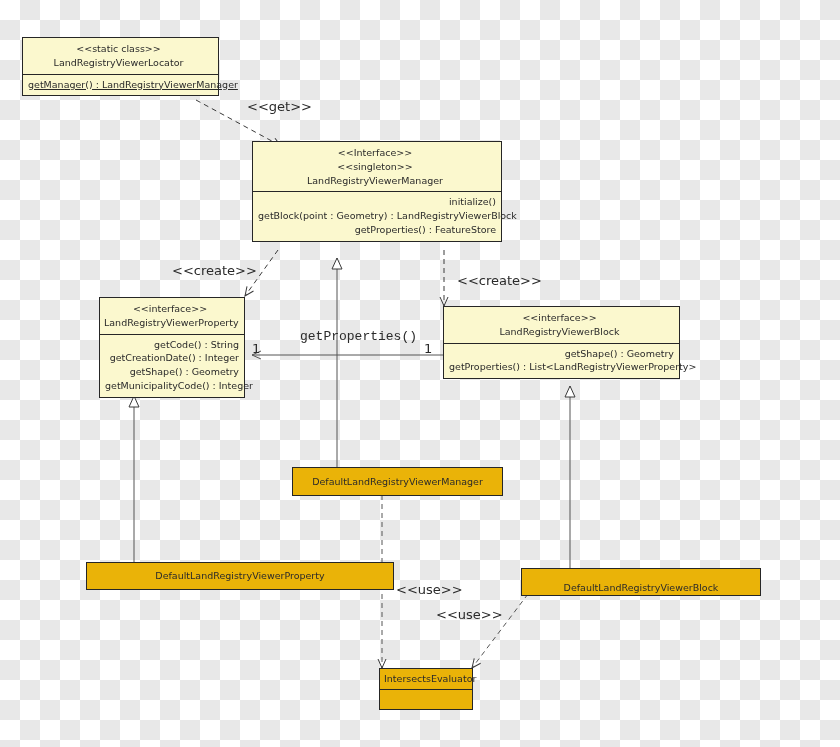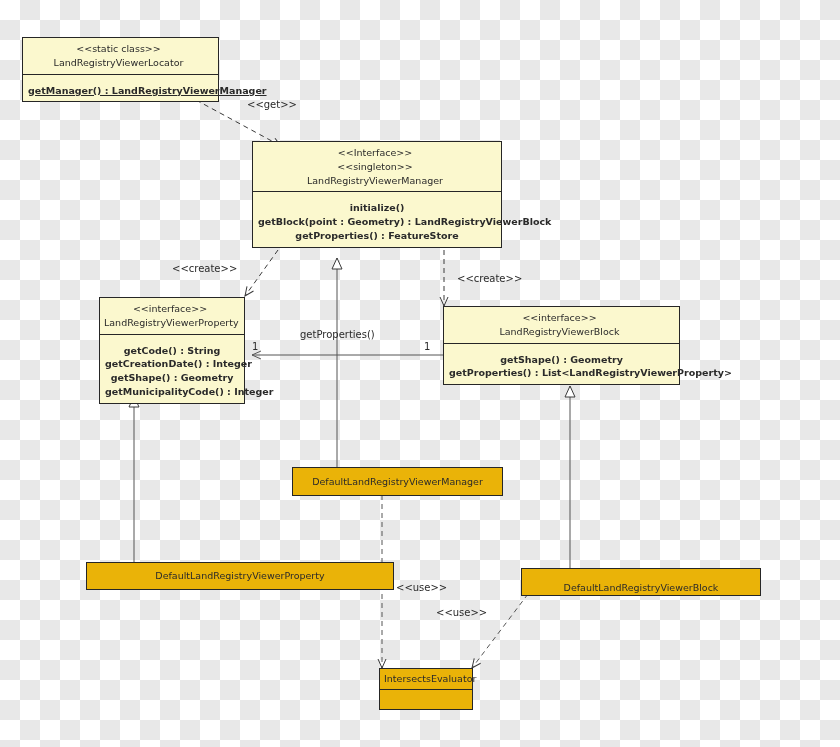--- a/index.html
+++ b/index.html
@@ -27,30 +27,29 @@
   .yellow { background:#fbf8ce; }
   .green  { background:#eab308; }
   .head {
     text-align:center;
     padding:4px 8px 4px 4px;
   }
   .head .stereo { display:block; }
   .head .nm { display:block; }
   .compart {
     border-top:1px solid #262626;
-    padding:9px 5px 4px 5px;
-    text-align:center;
-    font-weight:bold;
+    padding:3px 5px 4px 5px;
+    text-align:right;
   }
   .compart .m { display:block; white-space:nowrap; }
   .m.static { text-decoration:underline; }
   .empty-compart { border-top:1px solid #262626; }
   .edgelabel {
     position:absolute;
-    font-size:10px;
+    font-size:13px;
     color:#2a2a2a;
     white-space:nowrap;
   }
   svg.lines { position:absolute; left:0; top:0; width:840px; height:747px; pointer-events:none; }
 </style>
 </head>
 <body>
 
 <div id="diagram">
 
@@ -161,21 +160,21 @@
     </div>
     <div class="empty-compart" style="height:19px;"></div>
   </div>
 
   <div class="edgelabel" style="left:247px; top:99px;">&lt;&lt;get&gt;&gt;</div>
 
   <div class="edgelabel" style="left:172px; top:263px;">&lt;&lt;create&gt;&gt;</div>
 
   <div class="edgelabel" style="left:457px; top:273px;">&lt;&lt;create&gt;&gt;</div>
 
-  <div class="edgelabel" style="left:300px; top:329px;">getProperties()</div>
+  <div class="edgelabel" style="left:300px; top:329px;font-family:Liberation Mono, monospace;">getProperties()</div>
 
   <div class="edgelabel" style="left:252px; top:341px;">1</div>
 
   <div class="edgelabel" style="left:424px; top:341px;">1</div>
 
   <div class="edgelabel" style="left:396px; top:582px;">&lt;&lt;use&gt;&gt;</div>
 
   <div class="edgelabel" style="left:436px; top:607px;">&lt;&lt;use&gt;&gt;</div>
 
 </div>

